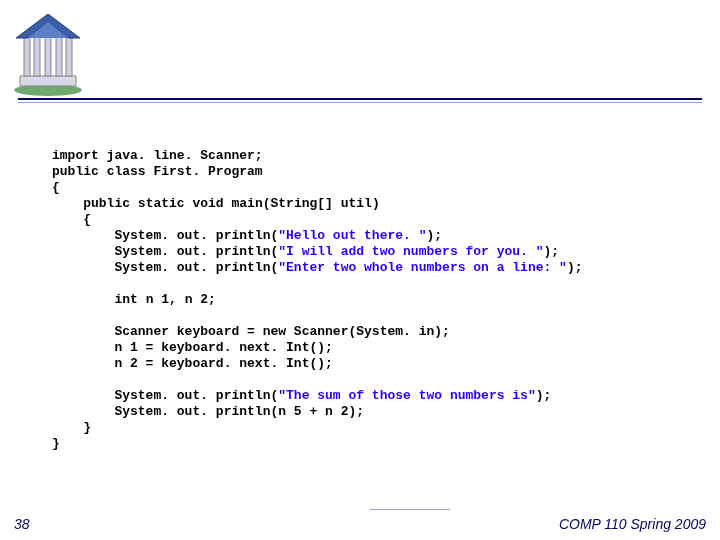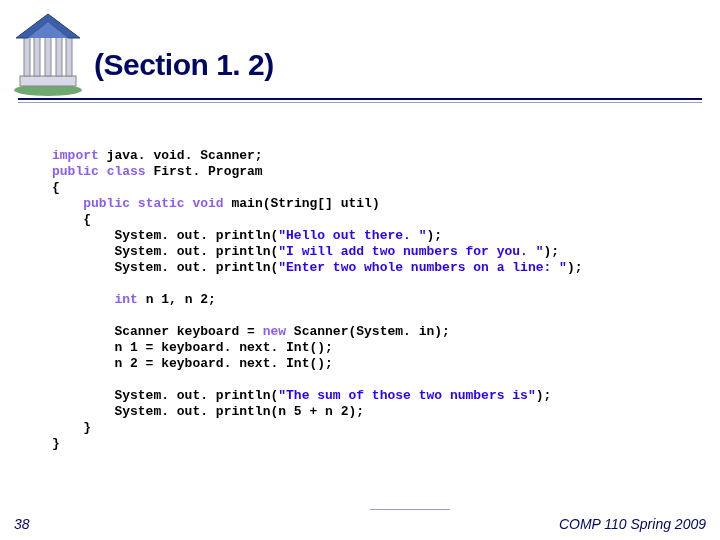--- a/index.html
+++ b/index.html
@@ -53,21 +53,21 @@
     position: absolute;
     left: 52px;
     top: 148px;
     font-family: "Courier New", Courier, monospace;
     font-size: 13px;
     font-weight: bold;
     line-height: 16px;
     white-space: pre;
     color: #000;
   }
-  .kw { color: #8b5cf6; }
+  .kw { color: #000000; }
   .str { color: #2a00ff; }
   .footer-rule {
     position: absolute;
     left: 370px;
     right: 270px;
     bottom: 30px;
     height: 1px;
     background: #9aa0c8;
   }
   .page-num {
@@ -98,27 +98,26 @@
     <rect x="16" y="28" width="6" height="40" fill="#cfcfe4" stroke="#888"></rect>
     <rect x="26" y="28" width="6" height="40" fill="#cfcfe4" stroke="#888"></rect>
     <rect x="37" y="28" width="6" height="40" fill="#cfcfe4" stroke="#888"></rect>
     <rect x="48" y="28" width="6" height="40" fill="#cfcfe4" stroke="#888"></rect>
     <rect x="58" y="28" width="6" height="40" fill="#cfcfe4" stroke="#888"></rect>
     <path d="M 8 30 L 40 6 L 72 30 L 60 30 L 40 14 L 20 30 Z" fill="#3a5fa8" stroke="#2a3f78"></path>
     <path d="M 20 30 L 40 14 L 60 30 Z" fill="#5c7fc8"></path>
   </svg>
   <div class="title">
     <br>
-    <span>(Section 1. 2)</span>
   </div>
   <div class="rule1"></div>
   <div class="rule2"></div>
 </div>
 
-<div class="code"><span class="kw">import</span><span> java. void. Scanner;</span>
+<div class="code"><span class="kw">import</span><span> java. line. Scanner;</span>
 <span class="kw">public</span><span> </span><span class="kw">class</span><span> First. Program</span>
 <span>{</span>
 <span>    </span><span class="kw">public</span><span> </span><span class="kw">static</span><span> </span><span class="kw">void</span><span> main(String[] util)</span>
 <span>    {</span>
 <span>        System. out. println(</span><span class="str">"Hello out there. "</span><span>);</span>
 <span>        System. out. println(</span><span class="str">"I will add two numbers for you. "</span><span>);</span>
 <span>        System. out. println(</span><span class="str">"Enter two whole numbers on a line: "</span><span>);</span>
 <span></span>
 <span>        </span><span class="kw">int</span><span> n 1, n 2;</span>
 <span></span>

